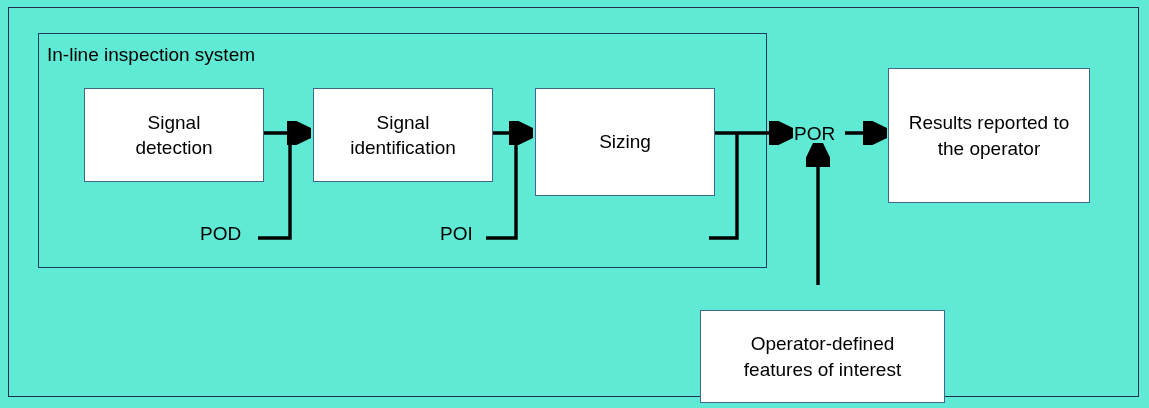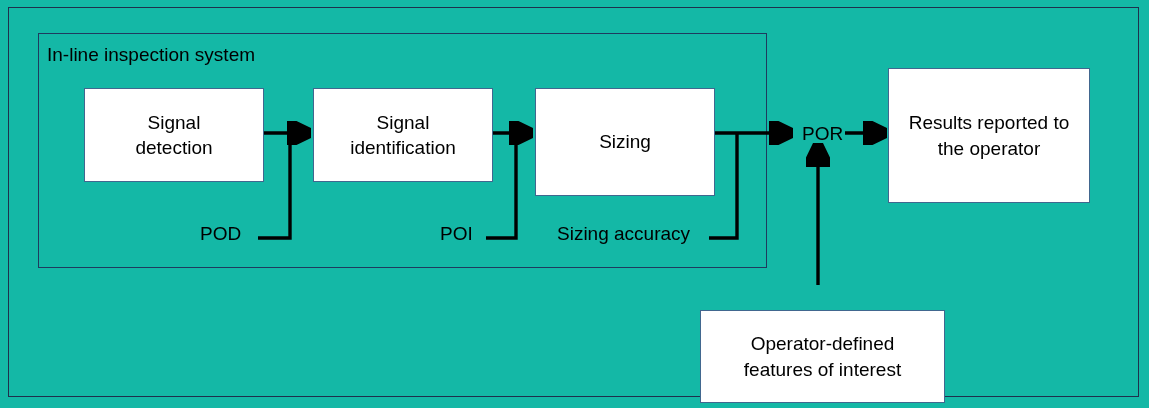--- a/index.html
+++ b/index.html
@@ -8,21 +8,21 @@
     padding: 0;
     background: #ffffff;
   }
   body {
     font-family: "Liberation Sans", sans-serif;
   }
   #diagram-root {
     position: relative;
     width: 1149px;
     height: 408px;
-    background: #14b8a6;
+    background: #5eead4;
     overflow: hidden;
   }
   
   .outer-frame {
     position: absolute;
     left: 8px;
     top: 7px;
     width: 1131px;
     height: 390px;
     border: 1.6px solid #1f2f4d;
@@ -78,21 +78,21 @@
   .edge-label {
     position: absolute;
     font-size: 19px;
     color: #000000;
     white-space: nowrap;
     line-height: 1;
   }
   #label-pod { left: 192px; top: 224px; margin-left: 8px; }
   #label-poi { left: 440px; top: 224px; }
   #label-sizing-accuracy { left: 557px; top: 224px; }
-  #label-por { left: 794px; top: 124px; padding-left: 8px; }
+  #label-por { left: 794px; top: 124px; }
 
   
   .connector-layer {
     position: absolute;
     left: 0;
     top: 0;
     width: 1149px;
     height: 408px;
     pointer-events: none;
   }
@@ -158,16 +158,15 @@
 the operator</span>
   </div>
 
   <div class="node-box" id="box-operator-features">
     <span class="node-label">Operator-defined
 features of interest</span>
   </div>
 
   <div class="edge-label" id="label-pod">POD</div>
   <div class="edge-label" id="label-poi">POI</div>
-  <div class="edge-label" id="label-sizing-accuracy">Sizing accuracy</div>
   <div class="edge-label" id="label-por">POR</div>
 
 </div>
 
 </body></html>

